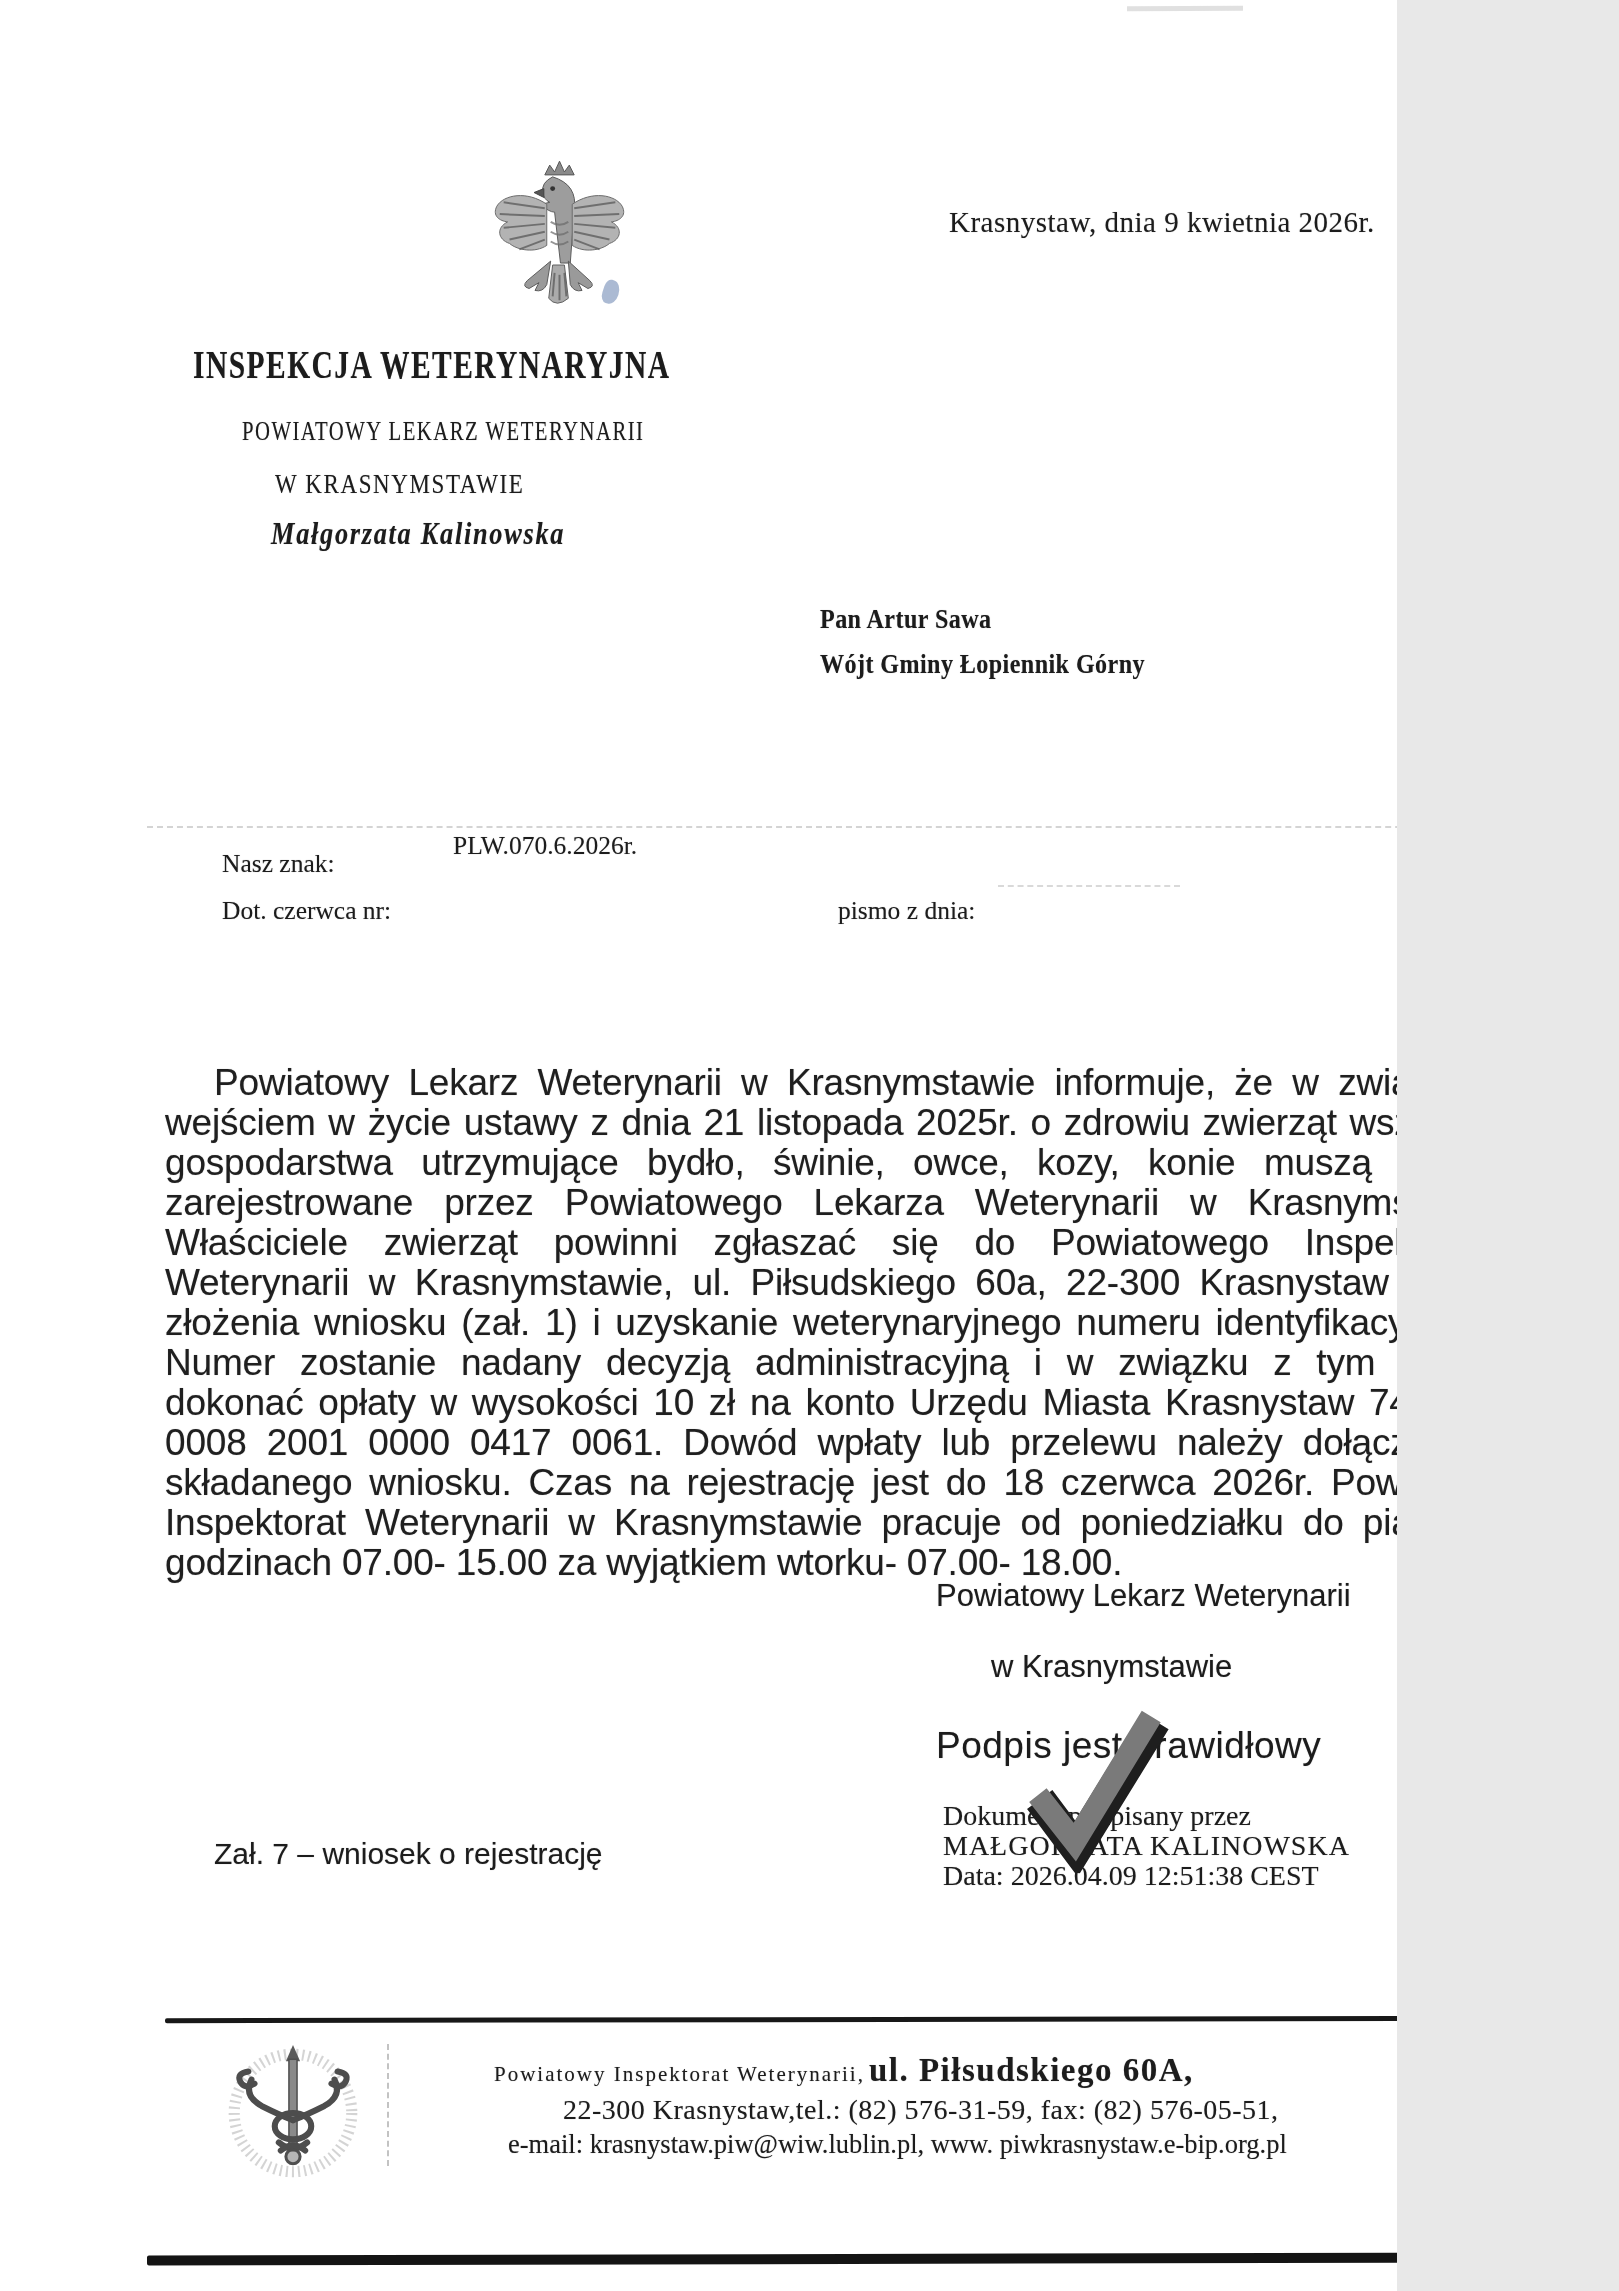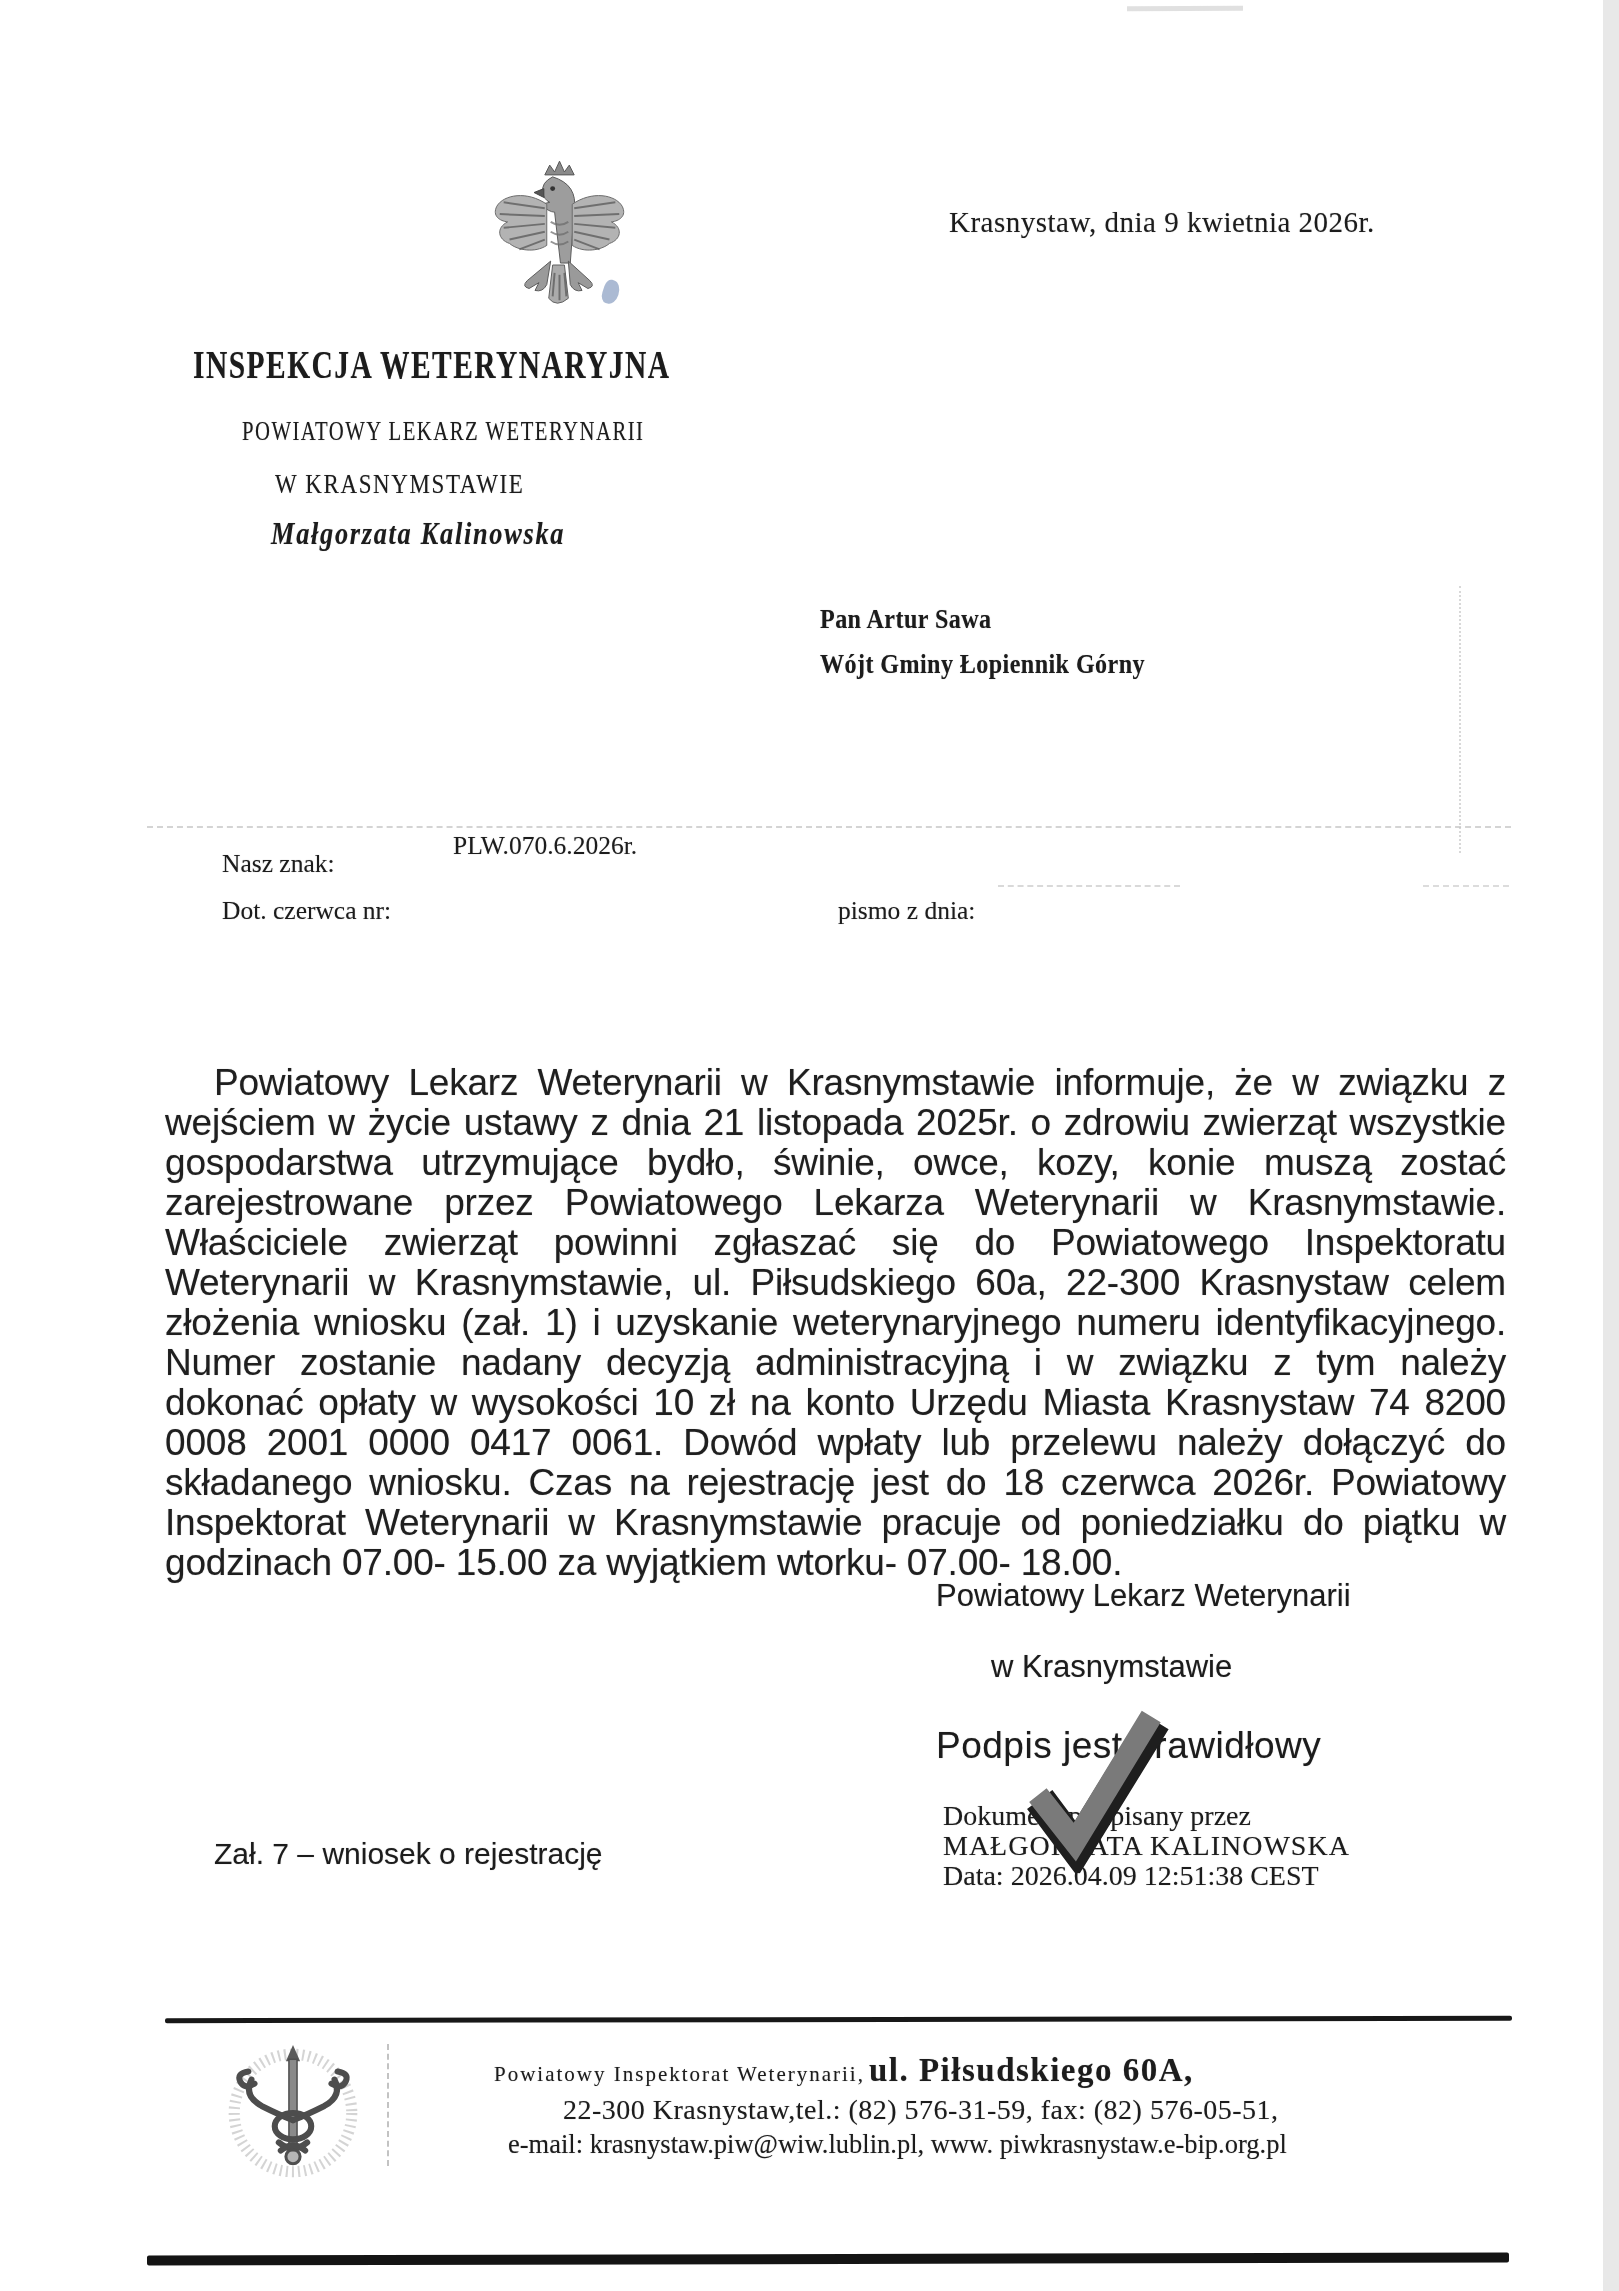--- a/index.html
+++ b/index.html
@@ -1,17 +1,17 @@
 <!DOCTYPE html>
 <html><head>
 <meta charset="utf-8">
 <style>
   html,body{margin:0;padding:0;background:#e8e8e8;}
-  .page{position:relative;width:1555px;height:2292px;background:#ffffff;overflow:hidden;
-        font-family:"Liberation Serif","DejaVu Serif",serif;color:#1c1c1c;padding-left:48px;}
+  .page{position:relative;width:1397px;height:2292px;background:#ffffff;overflow:hidden;
+        font-family:"Liberation Serif","DejaVu Serif",serif;color:#1c1c1c;}
   .abs{position:absolute;white-space:nowrap;}
   .scan{text-shadow:0 0 1px rgba(20,20,20,.35);}
   .sans{font-family:"Liberation Sans","DejaVu Sans",sans-serif;}
 
   
   .top-smudge{left:1127px;top:5.9px;width:116px;height:4.9px;background:#dadada;opacity:.85;transform:rotate(-.3deg);}
   
   .eagle{left:488px;top:159px;width:143px;height:165px;}
   .blue-speck{left:603px;top:280px;width:15.7px;height:23.5px;background:#8fa3c4;opacity:.75;
               border-radius:40% 60% 55% 45%;transform:rotate(18deg);}

